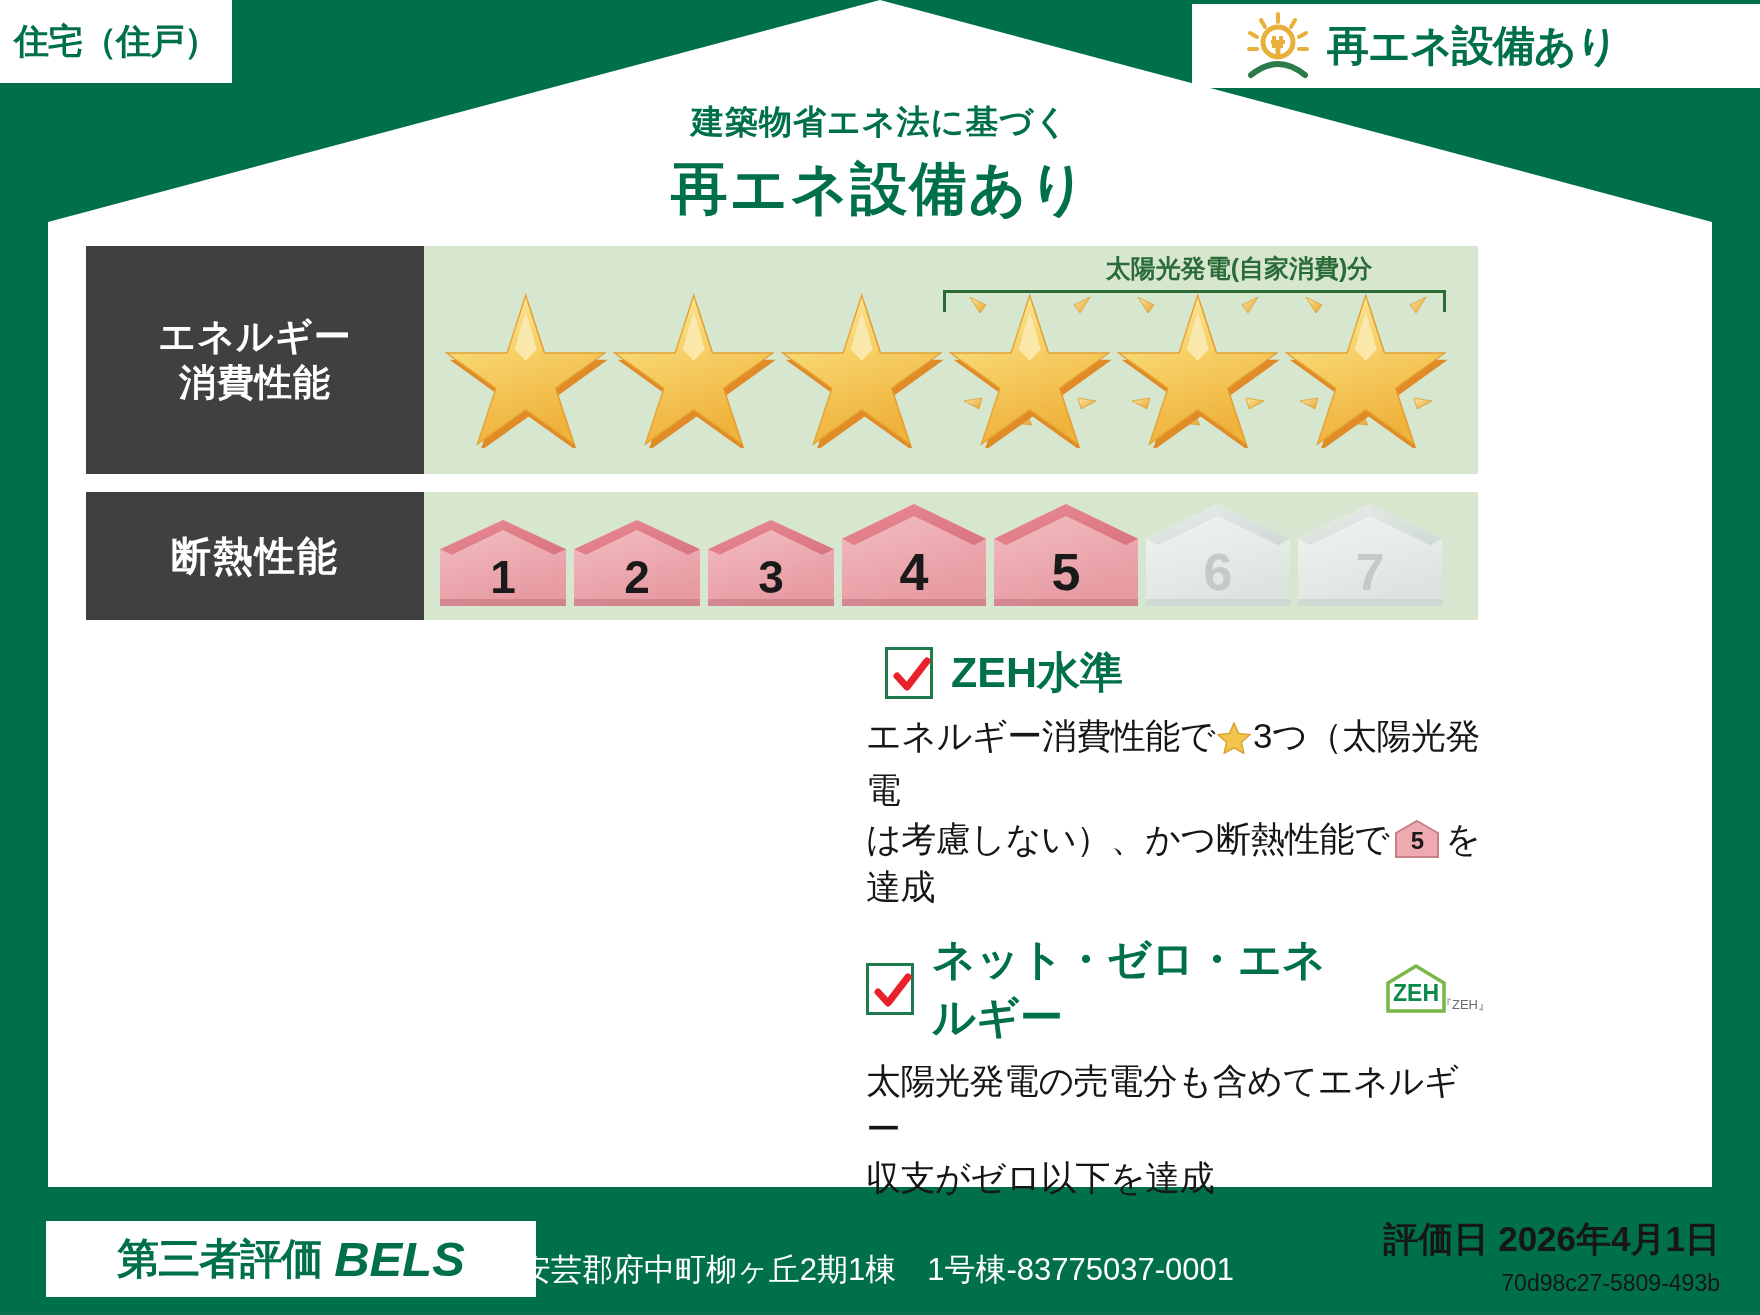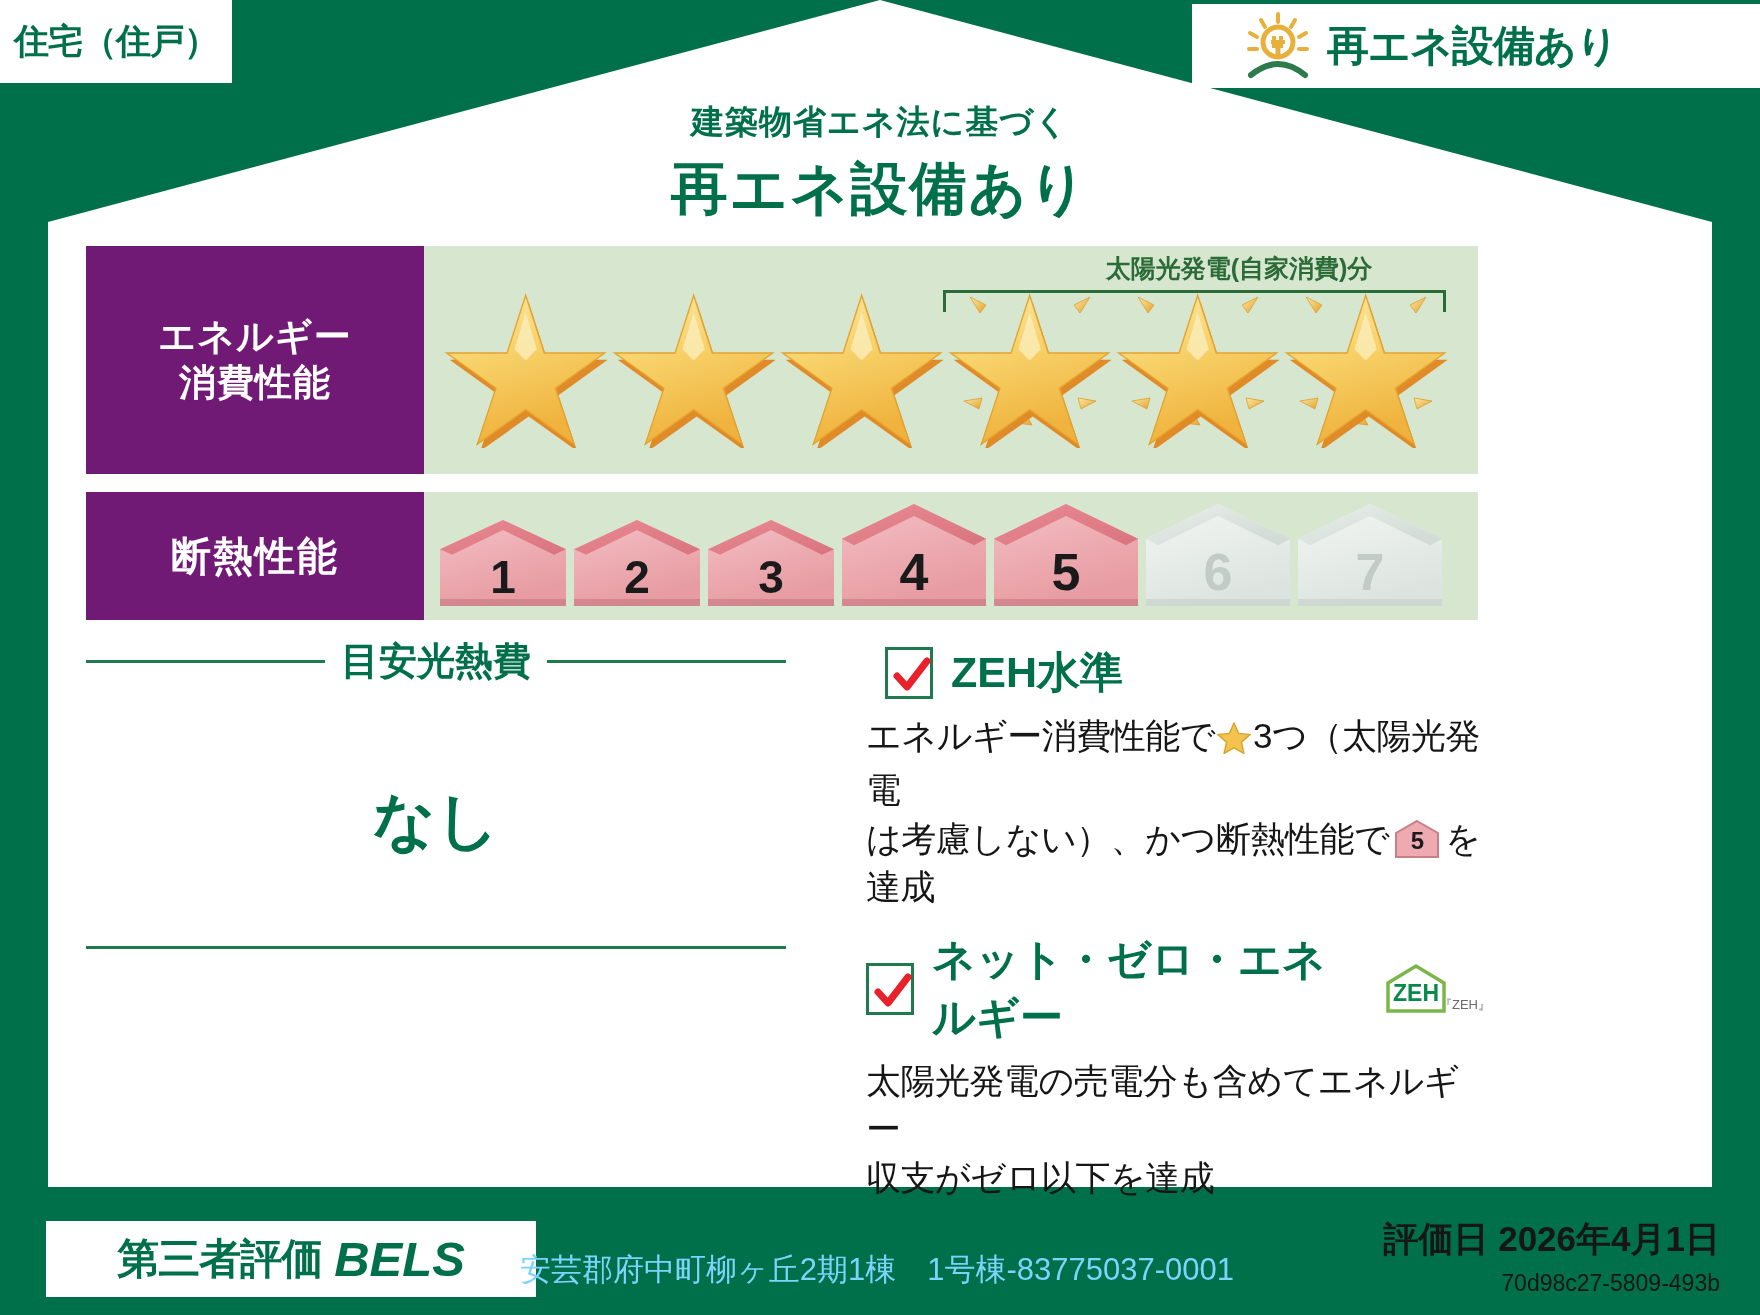--- a/index.html
+++ b/index.html
@@ -73,21 +73,21 @@
   
   .row {
     position: absolute; left: 86px; width: 1392px;
     display: flex; z-index: 5;
   }
   .row-energy { top: 246px; height: 228px; }
   .row-insul  { top: 492px; height: 128px; }
 
   .row-label {
     width: 338px; flex: 0 0 auto;
-    background: #701a75; color: #ffffff;
+    background: #404040; color: #ffffff;
     display: flex; flex-direction: column;
     align-items: center; justify-content: center;
     font-weight: bold; line-height: 1.25;
   }
   .row-energy .row-label { font-size: 37px; letter-spacing: 1px; }
   .row-insul  .row-label { font-size: 40px; letter-spacing: 2px; }
 
   .row-body {
     flex: 1 1 auto; background: #d6e6cf; position: relative;
   }
@@ -175,21 +175,21 @@
   
   .bels-badge {
     position: absolute; left: 46px; bottom: 18px;
     width: 490px; height: 76px; background: #ffffff;
     display: flex; align-items: center; justify-content: center; z-index: 7;
   }
   .bels-badge .jp { color: #00704a; font-size: 42px; font-weight: bold; letter-spacing: -1px; }
   .bels-badge .en { color: #00704a; font-size: 49px; font-weight: bold; margin-left: 12px; font-style: italic; }
   .addr {
     position: absolute; left: 520px; bottom: 24px; z-index: 7;
-    color: #7dd3fc; font-size: 31px; white-space: nowrap; margin-top: 41px;
+    color: #ffffff; font-size: 31px; white-space: nowrap; margin-top: 41px;
   }
   .eval-date {
     position: absolute; right: 40px; bottom: 52px; z-index: 7;
     color: #161616; font-size: 35px; font-weight: bold; white-space: nowrap;
   }
   .eval-id {
     position: absolute; right: 40px; bottom: 18px; z-index: 7;
     color: #161616; font-size: 23px; white-space: nowrap;
   }
 </style>
@@ -507,29 +507,20 @@
         <polygon points="76,2 148,36.720000000000006 148,104 4,104 4,36.720000000000006" fill="url(#hg6f)"></polygon>
         <polygon points="76,2 148,36.720000000000006 136,43.2 76,14.040000000000001 16,43.2 4,36.720000000000006" fill="url(#hg6t)"></polygon>
         <polygon points="4,104 148,104 148,97 4,97" fill="#c3ccc7" opacity="0.55"></polygon>
       </svg>
       <span class="hnum">7</span>
     </div>
         </div>
     </div>
   </div>
 
-  <div class="cost-block">
-    <div class="cost-head">
-      <div class="rule"></div>
-      <div class="txt">目安光熱費</div>
-      <div class="rule"></div>
-    </div>
-    <div class="cost-value">なし</div>
-    <div class="cost-foot-rule"></div>
-  </div>
 
   <div class="zeh-block">
 
     <div class="zeh-head">
       <span class="cbox">
         <svg width="42" height="44" viewBox="0 0 42 44">
           <path d="M6 22 L16 33 L36 7" fill="none" stroke="#e8212a" stroke-width="7" stroke-linecap="round" stroke-linejoin="round"></path>
         </svg>
       </span>
       <span class="zeh-title">ZEH水準</span>

